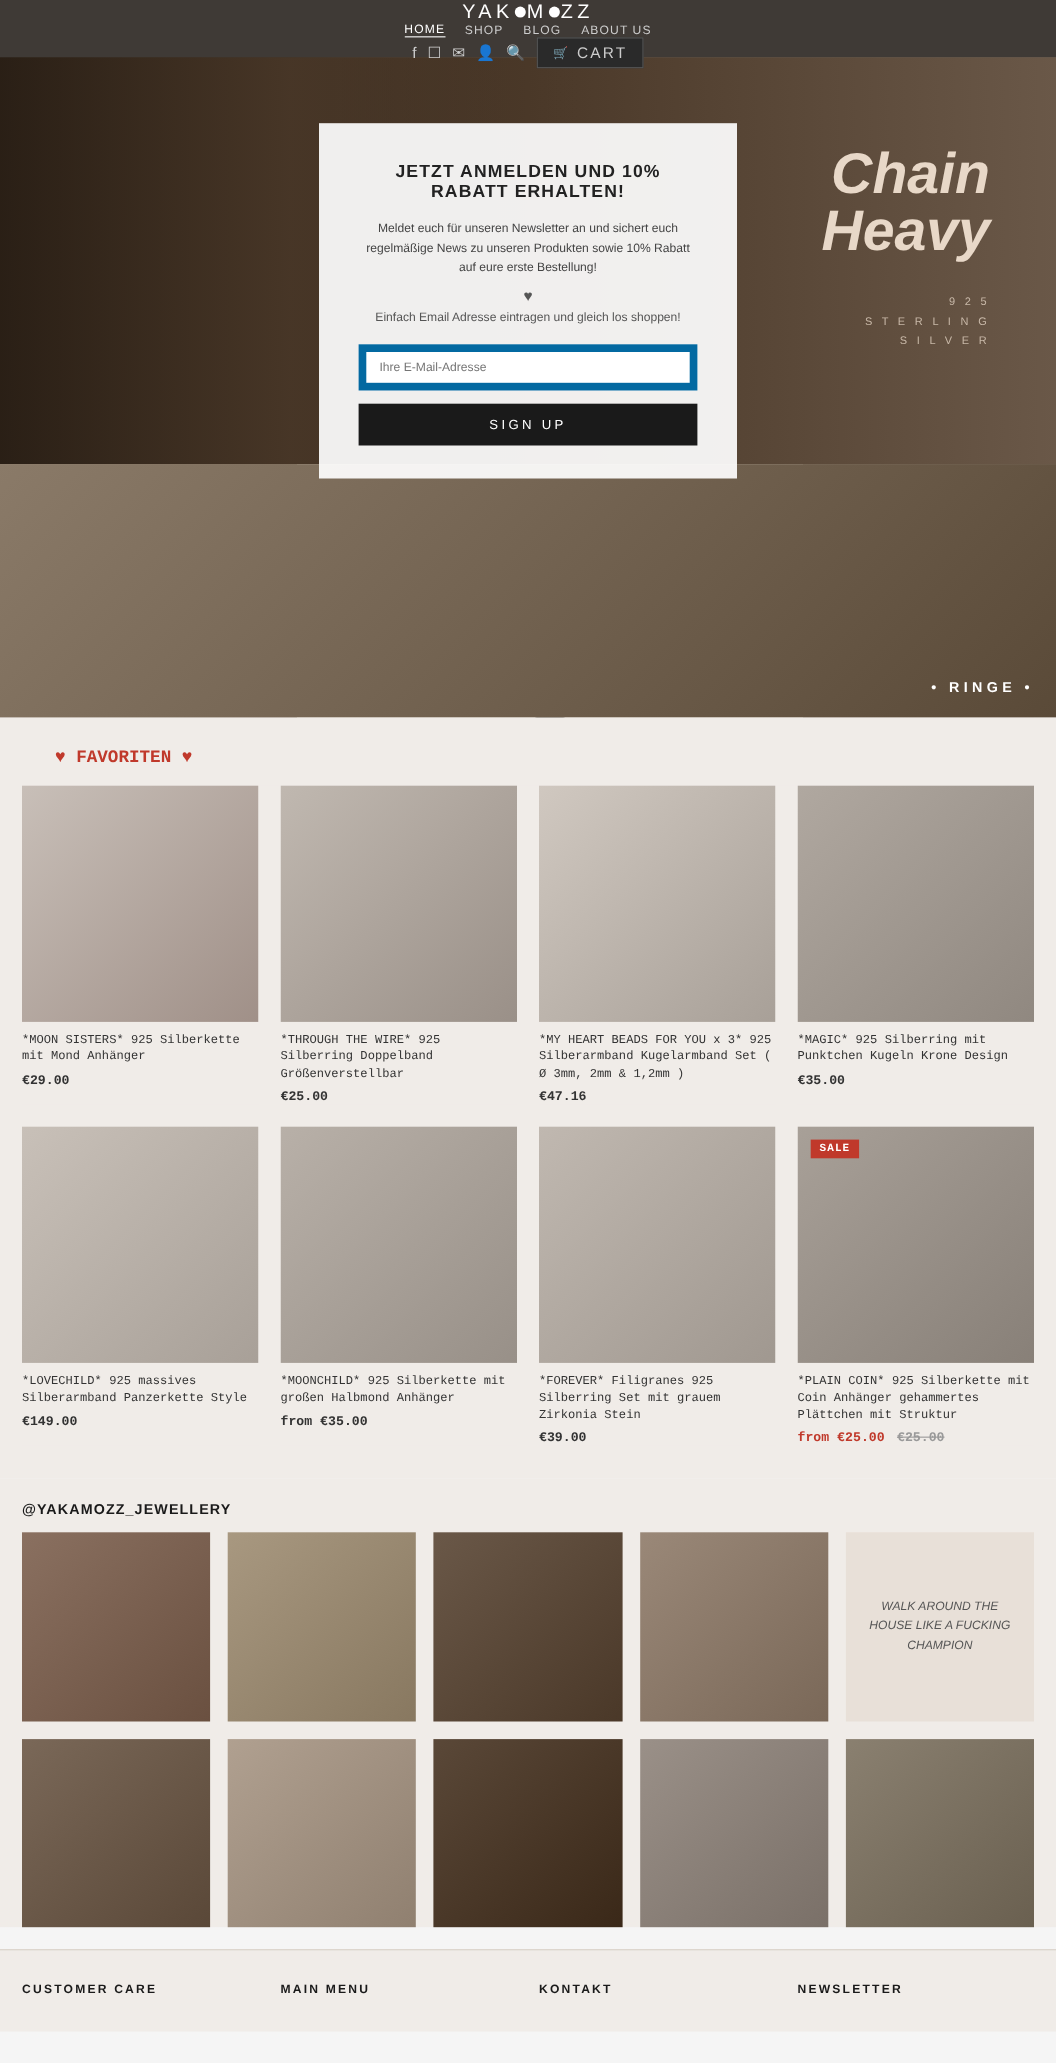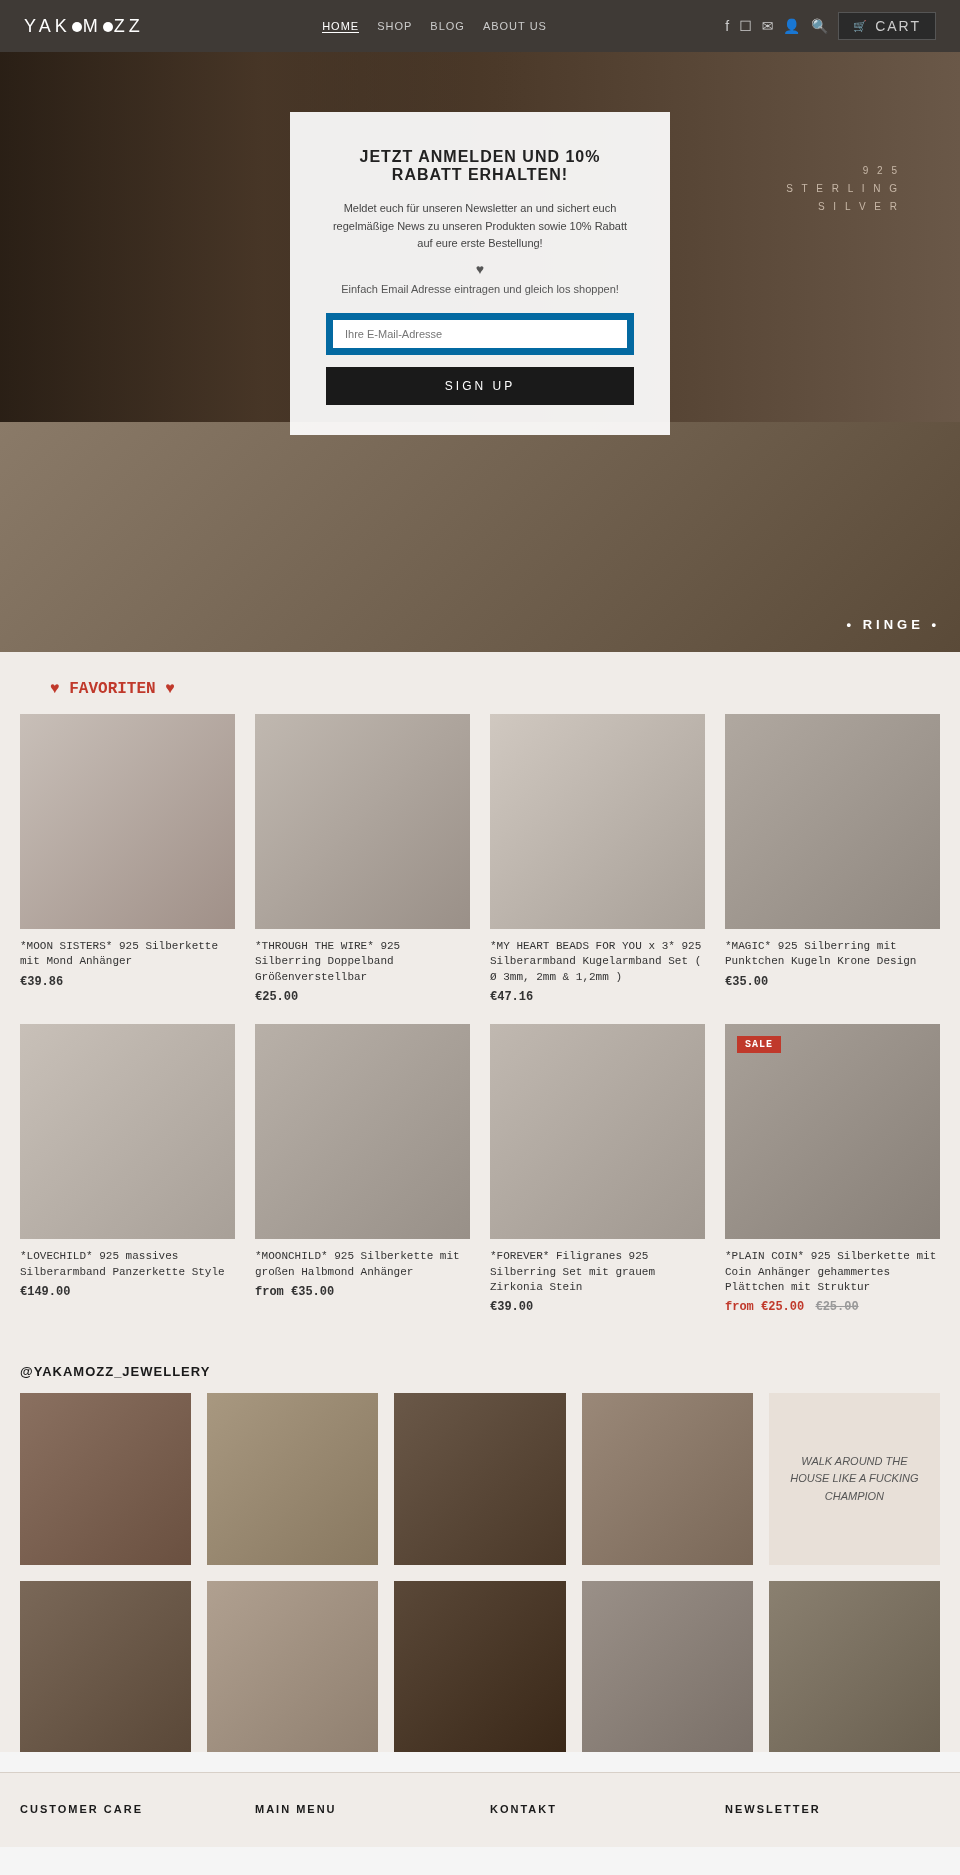--- a/index.html
+++ b/index.html
@@ -8,20 +8,21 @@
     
     .header {
       background: rgba(30,25,20,0.85);
       display: flex;
       align-items: center;
       justify-content: space-between;
       padding: 0 24px;
       height: 52px;
       position: relative;
       z-index: 100;
+      flex-direction: column;
     }
     .logo {
       color: #fff;
       font-size: 18px;
       letter-spacing: 4px;
       font-weight: 300;
       text-transform: uppercase;
     }
     .logo span.circle {
       display: inline-block;
@@ -388,20 +389,24 @@
     </button>
   </div>
 </header>
 
 <section style="position:relative;">
   <div class="hero">
     <div class="hero-bg"></div>
 
     <div style="position:absolute;left:0;top:0;width:55%;height:100%;background:linear-gradient(to right,#2a1f15,#4a3828,transparent);opacity:0.8;"></div>
     <div class="hero-text">
+      <h1>
+        <span>Chain</span><br>
+        <span>Heavy</span>
+      </h1>
       <div class="hero-subtitle">
         <div>9 2 5</div>
         <div>S T E R L I N G</div>
         <div>S I L V E R</div>
       </div>
     </div>
   </div>
 
   <div class="modal-overlay">
     <div class="modal-title">JETZT ANMELDEN UND 10% RABATT ERHALTEN!</div>
@@ -448,21 +453,21 @@
     <span> FAVORITEN </span>
     <span>♥</span>
   </div>
   <div class="products-grid">
 
     <div class="product-card">
       <div class="product-image">
         <div class="product-image-inner" style="background:linear-gradient(135deg,#c8bfb8,#a09088);"></div>
       </div>
       <div class="product-name">*MOON SISTERS* 925 Silberkette mit Mond Anhänger</div>
-      <div class="product-price">€39.86</div>
+      <div class="product-price">€29.00</div>
     </div>
 
     <div class="product-card">
       <div class="product-image">
         <div class="product-image-inner" style="background:linear-gradient(135deg,#c0b8b0,#9a9088);"></div>
       </div>
       <div class="product-name">*THROUGH THE WIRE* 925 Silberring Doppelband Größenverstellbar</div>
       <div class="product-price">€25.00</div>
     </div>
 

